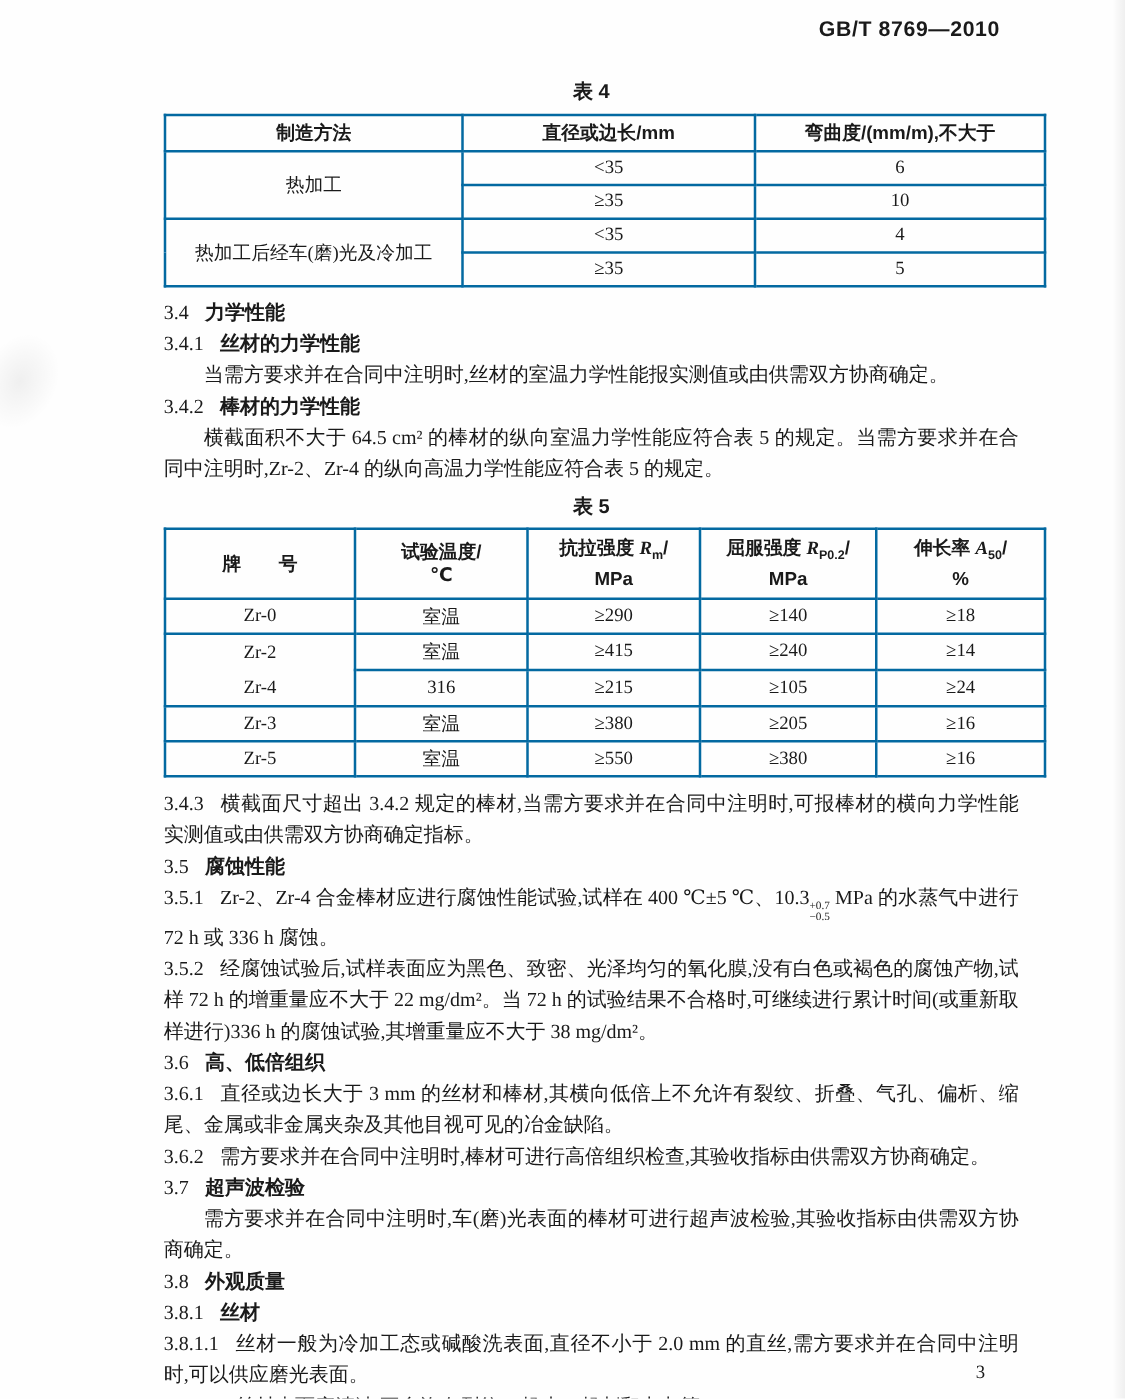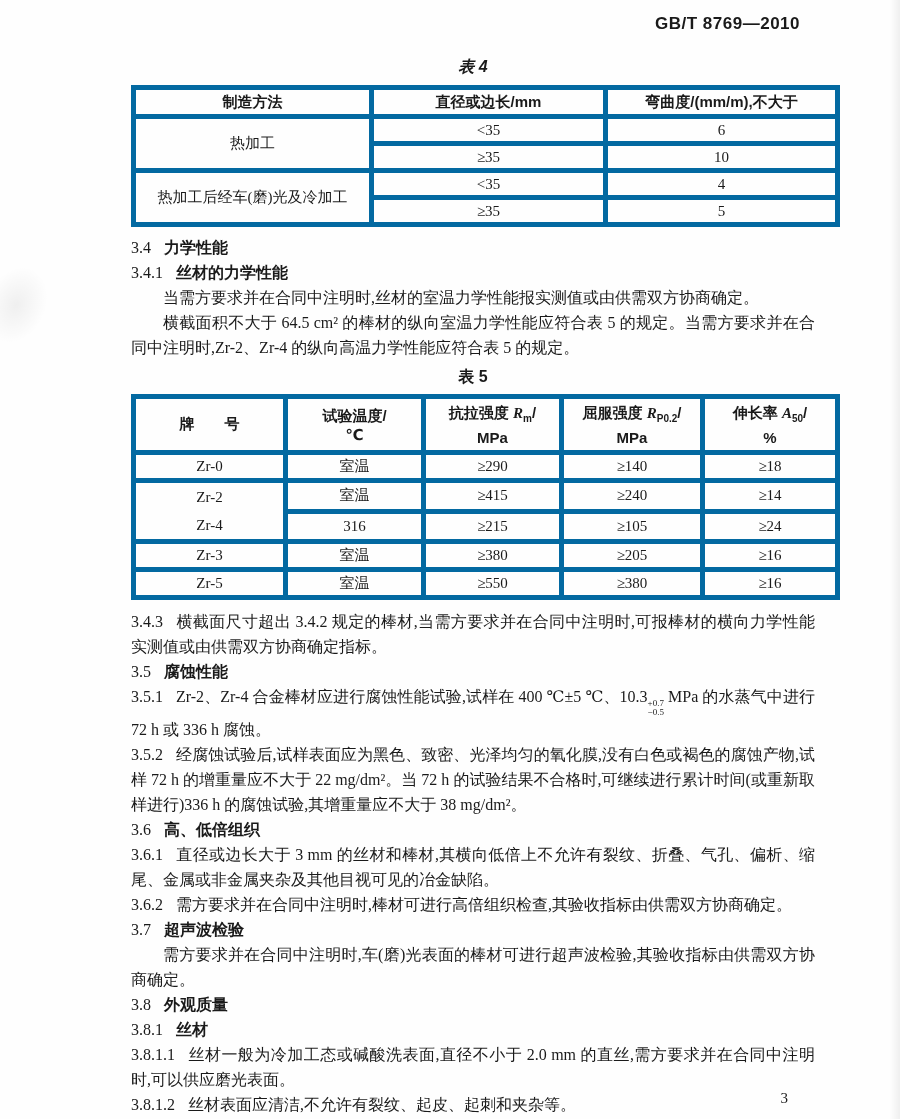--- a/index.html
+++ b/index.html
@@ -24,24 +24,24 @@
   .doc-number {
     padding:14px 100px 0 0; text-align:right;
     font-family:"Liberation Sans","DejaVu Sans",sans-serif;
     font-weight:bold; font-size:17px; letter-spacing:0.5px;
   }
   .content { padding:0 85px; }
   .tbl-title {
     text-align:center; font-weight:bold; font-size:16px;
     font-family:"Liberation Sans","DejaVu Sans",sans-serif;
   }
-  .tbl-title.t4t { margin-top:23px; margin-bottom:7px;font-style:italic; }
+  .tbl-title.t4t { margin-top:29px; margin-bottom:7px; }
   .tbl-title.t5t { margin-top:7px; margin-bottom:6px; }
   table { border-collapse:collapse; width:704px; margin:0 auto; table-layout:fixed; border:2px solid #2a2a2a; }
-  th, td { border:5px solid #0369a1; text-align:center; vertical-align:middle; }
+  th, td { border:2px solid #0369a1; text-align:center; vertical-align:middle; }
   th {
     font-family:"Liberation Sans","DejaVu Sans",sans-serif;
     font-weight:bold; font-size:15px;
   }
   td { font-size:15px; }
   .t4 th { height:29px; }
   .t4 td { height:27px; }
   .t5 th { height:56px; }
   .t5 td { height:28px;margin-top:26px; }
   .th-line { line-height:19px; }
@@ -109,20 +109,21 @@
           <td>≥35</td>
           <td>5</td>
         </tr>
       </tbody>
     </table>
 
     <div class="sections">
       <p class="sec"><span class="num">3.4</span><span class="ht">力学性能</span></p>
       <p class="sec"><span class="num">3.4.1</span><span class="ht">丝材的力学性能</span></p>
       <p class="sec indent">当需方要求并在合同中注明时,丝材的室温力学性能报实测值或由供需双方协商确定。</p>
+      <p class="sec"><span class="num">3.4.2</span><span class="ht">棒材的力学性能</span></p>
       <p class="sec indent">横截面积不大于 64.5 cm² 的棒材的纵向室温力学性能应符合表 5 的规定。当需方要求并在合同中注明时,Zr-2、Zr-4 的纵向高温力学性能应符合表 5 的规定。</p>
     </div>
 
     <div class="tbl-title t5t">表 5</div>
     <table class="t5">
       <colgroup>
           <col style="width:152px">
           <col style="width:138px">
           <col style="width:138px">
           <col style="width:141px">

